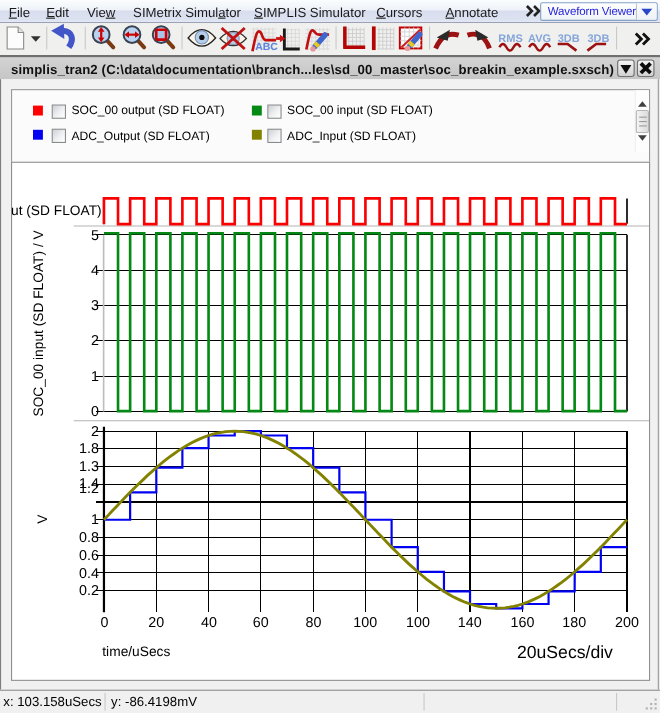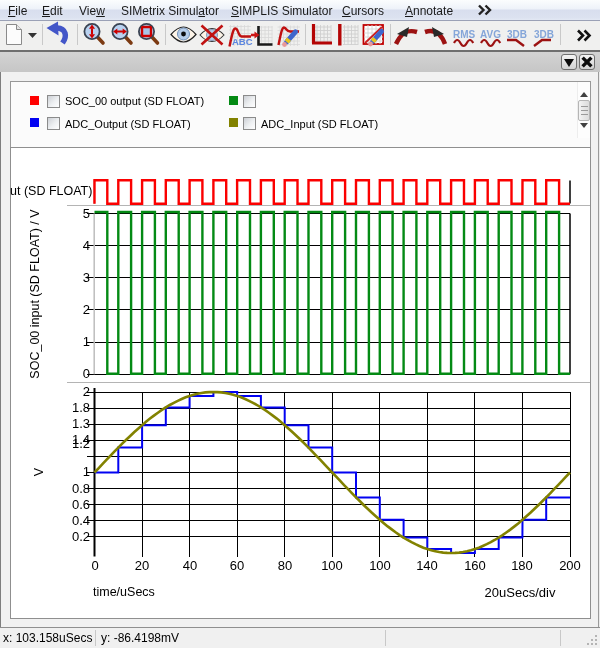--- a/index.html
+++ b/index.html
@@ -63,20 +63,24 @@
   <span class="mi" style="left:8px"><u>F</u>ile</span>
   <span class="mi" style="left:42px"><u>E</u>dit</span>
   <span class="mi" style="left:79px">Vie<u>w</u></span>
   <span class="mi" style="left:121px">SIMetrix Simul<u>a</u>tor</span>
   <span class="mi" style="left:231px"><u>S</u>IMPLIS Simulator</span>
   <span class="mi" style="left:342px"><u>C</u>ursors</span>
   <span class="mi" style="left:405px"><u>A</u>nnotate</span>
   <svg style="position:absolute;left:477px;top:4px" width="16" height="13" viewBox="0 0 16 13">
       <path d="M2,1.5 L6.5,6 L2,10.5 M8.5,1.5 L13,6 L8.5,10.5" stroke="#222" stroke-width="2.4" fill="none"></path>
     </svg>
+  <div id="combo">
+      <span class="txt">Waveform Viewer</span>
+      <span class="arr"></span>
+    </div>
 </div>
 <div id="toolbar">
     <svg width="600" height="31" viewBox="0 0 600 31">
       <path d="M6.5,5.5 H16.5 L21.5,10.5 V25.5 H6.5 Z" fill="#fcfcfc" stroke="#8a8a8a"></path>
       <path d="M16.5,5.5 V10.5 H21.5" fill="#e4e4e4" stroke="#8a8a8a"></path>
       <path d="M28,14 h9 l-4.5,5 z" fill="#333"></path>
       <path d="M42.5,5 V26" stroke="#c9c9c9" stroke-width="1"></path>
       <path d="M62.5,24 C67.5,17 66,9.5 57,9" stroke="#4356c8" stroke-width="5.5" fill="none"></path>
       <path d="M58,2.5 L58.5,16.5 L46.5,9 Z" fill="#4356c8"></path>
       <path d="M77.5,5 V26" stroke="#c9c9c9" stroke-width="1"></path>
@@ -151,32 +155,34 @@
       <path d="M481,24 q3.2,-6 6.4,0 q3.2,6 6.4,0 q3.2,-6 6.4,0" stroke="#9c1212" stroke-width="2.2" fill="none"></path>
       <text x="507" y="19" font-family="Liberation Sans, sans-serif" font-size="10" font-weight="bold" fill="#85a6d9">3DB</text>
       <path d="M507,21 h9 l8,6" stroke="#9c1212" stroke-width="2.4" fill="none"></path>
       <text x="534" y="19" font-family="Liberation Sans, sans-serif" font-size="10" font-weight="bold" fill="#85a6d9">3DB</text>
       <path d="M534,27 l8,-6 h9" stroke="#9c1212" stroke-width="2.4" fill="none"></path>
       <path d="M560.5,5 V26" stroke="#c9c9c9" stroke-width="1"></path>
       <path d="M578,11.5 L583,16.5 L578,21.5 M584.5,11.5 L589.5,16.5 L584.5,21.5" stroke="#111" stroke-width="2.6" fill="none"></path>
     </svg>
   </div>
 <div id="titlebar">
+  <span class="t">simplis_tran2 (C:\data\documentation\branch...les\sd_00_master\soc_breakin_example.sxsch)</span>
   <span class="tbtn" id="btn-drop"></span>
   <span class="tbtn" id="btn-close"><svg width="14" height="14" viewBox="0 0 14 14">
         <path d="M2.6,2.6 L11.4,11.4 M11.4,2.6 L2.6,11.4" stroke="#0c0c0c" stroke-width="3.4"></path>
       </svg></span>
 </div>
 <div id="panel">
   <div id="legend">
     <div class="swatch" style="left:19px;top:14px;background:#ff0000"></div>
     <div class="cbx" style="left:36px;top:13px"></div>
     <div class="ltxt" style="left:54px;top:13px">SOC_00 output (SD FLOAT)</div>
     <div class="swatch" style="left:218px;top:14px;background:#048a14"></div>
     <div class="cbx" style="left:232px;top:13px"></div>
+    <div class="ltxt" style="left:250px;top:13px">SOC_00 input (SD FLOAT)</div>
     <div class="swatch" style="left:19px;top:36px;background:#0202f2"></div>
     <div class="cbx" style="left:36px;top:35px"></div>
     <div class="ltxt" style="left:54px;top:36px">ADC_Output (SD FLOAT)</div>
     <div class="swatch" style="left:218px;top:36px;background:#828200"></div>
     <div class="cbx" style="left:232px;top:35px"></div>
     <div class="ltxt" style="left:250px;top:36px">ADC_Input (SD FLOAT)</div>
     <div id="sbar">
         <span class="sarr-up"></span>
         <span class="sarr-dn"></span>
       <div class="th">
@@ -230,21 +236,21 @@
 <div class="xlab" style="left:159px;top:410px">40</div>
 <div class="xlab" style="left:206px;top:410px">60</div>
 <div class="xlab" style="left:254px;top:410px">80</div>
 <div class="xlab" style="left:301px;top:410px">100</div>
 <div class="xlab" style="left:349px;top:410px">100</div>
 <div class="xlab" style="left:396px;top:410px">140</div>
 <div class="xlab" style="left:444px;top:410px">160</div>
 <div class="xlab" style="left:491px;top:410px">180</div>
 <div class="xlab" style="left:539px;top:410px">200</div>
 <div class="abs" style="left:82px;top:437px;font-size:12.5px">time/uSecs</div>
-<div class="abs" style="left:459px;top:437px;font-size:13px;width:100px;text-align:center">20uSecs/div</div>
+<div class="abs" style="left:459px;top:437px;font-size:16px;width:100px;text-align:left">20uSecs/div</div>
 </div>
 </div>
 <div id="statusbar">
   <span class="f" style="left:3px">x: 103.158uSecs</span>
   <span class="sep" style="left:95px"></span>
   <span class="f" style="left:101px">y: -86.4198mV</span>
   <span class="sep" style="left:385px"></span>
   <span class="sep" style="left:560px"></span>
   <svg class="abs" style="right:2px;bottom:2px" width="12" height="12" viewBox="0 0 12 12">
     <g fill="#b4b4b4">

